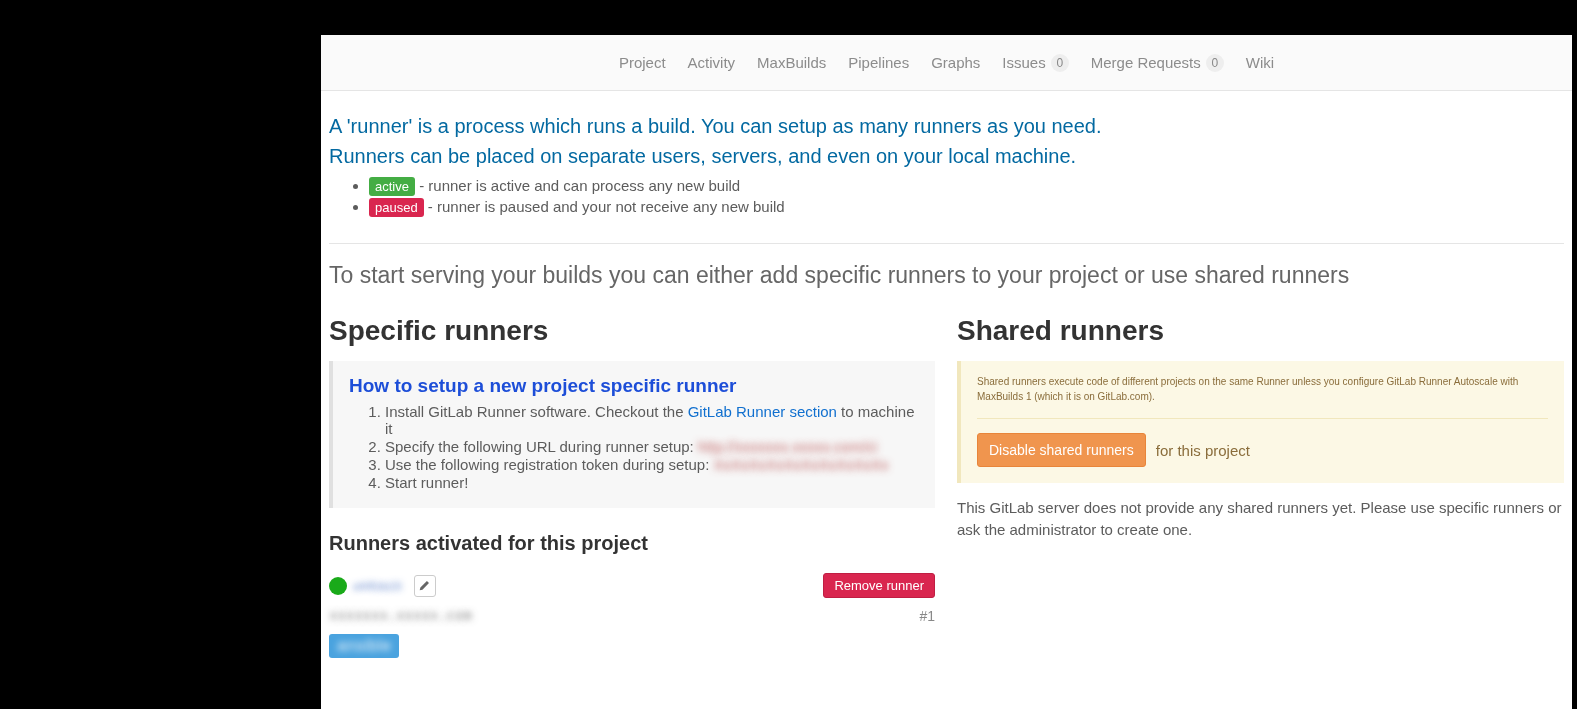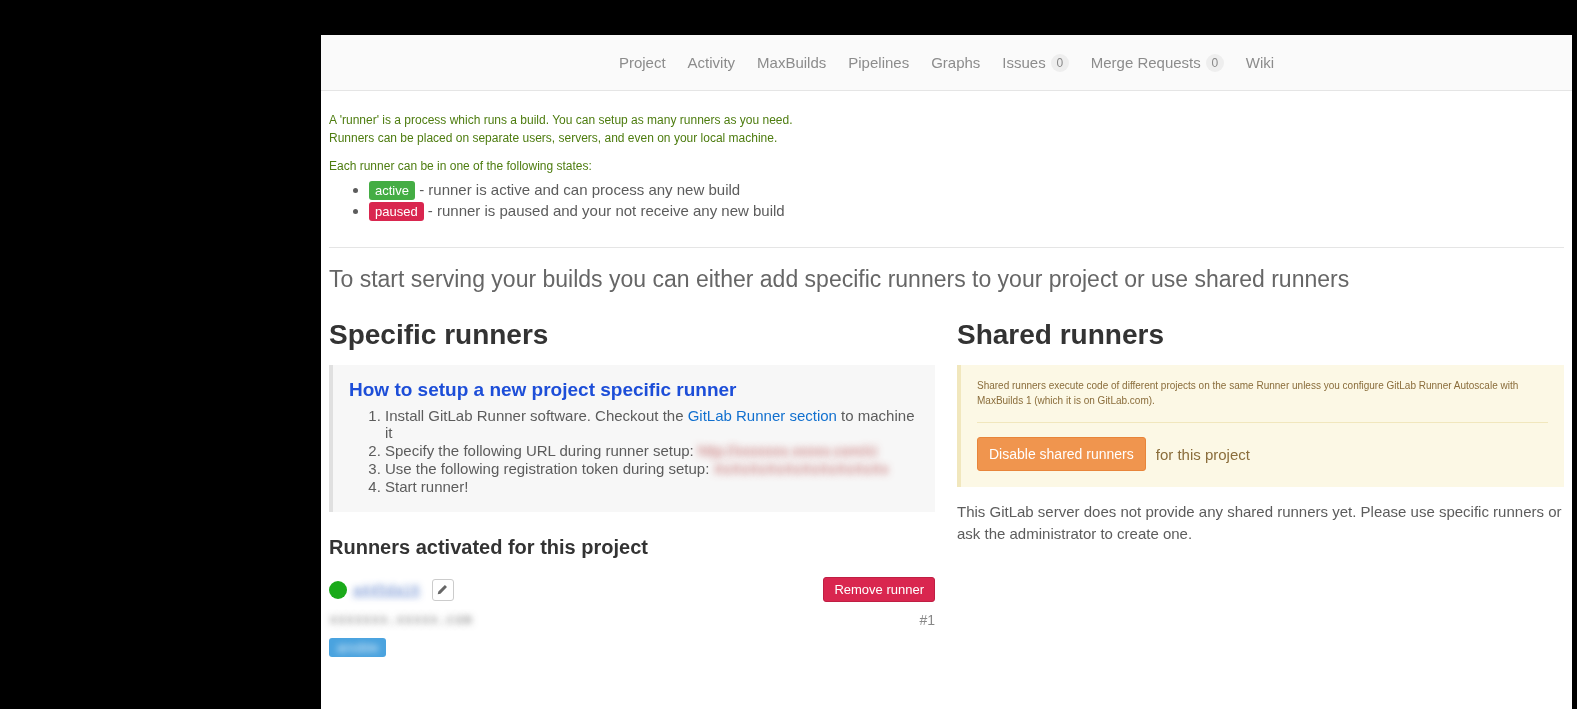--- a/index.html
+++ b/index.html
@@ -47,23 +47,23 @@
     border-radius: 9px;
     background: #eee;
     color: #888;
     font-size: 12px;
   }
   .content {
     padding: 20px 8px 0 8px;
     color: #5c5c5c;
   }
   .intro p {
-    font-size: 12px;
+    font-size: 20px;
     line-height: 1.5;
-    color: #4d7c0f;
+    color: #0369a1;
   }
   .intro .states-line { margin-top: 10px; }
   .intro ul {
     margin: 6px 0 0 40px;
     font-size: 15px;
     color: #5c5c5c;
   }
   .intro li { margin-bottom: 2px; }
   .label-pill {
     display: inline-block;
@@ -139,23 +139,22 @@
     gap: 6px;
   }
   .status-dot {
     width: 18px; height: 18px; border-radius: 50%;
     background: #1aaa1a;
     display: inline-block;
   }
   .runner-id-blur {
     color: transparent;
     text-shadow: 0 0 6px rgba(80,120,200,0.9);
-    font-size: 15px;
+    font-size: 11px;
     user-select: none;
-    text-decoration: underline;
   }
   .edit-icon-btn {
     width: 22px; height: 22px;
     border: 1px solid #ccc;
     border-radius: 3px;
     display: inline-flex;
     align-items: center; justify-content: center;
     background: #fff;
     cursor: pointer;
     margin-left: 6px;
@@ -184,21 +183,21 @@
     font-family: Liberation Mono, monospace;
   }
   .tag-assistant {
     display: inline-block;
     margin-top: 10px;
     padding: 2px 8px;
     border-radius: 3px;
     color: transparent;
     text-shadow: 0 0 6px rgba(255,255,255,0.95);
     background: #4aa3df;
-    font-size: 13px;
+    font-size: 17px;
     user-select: none;
   }
   .shared-panel {
     background: #fcf8e5;
     border-left: 4px solid #f1e7bd;
     padding: 14px 16px 16px 16px;
     color: #8a6d3b;
   }
   .shared-panel p { font-size: 10px; line-height: 1.45; }
   .shared-panel hr {
@@ -243,21 +242,20 @@
       <span>Merge Requests</span>
       <span class="count-badge">0</span>
     </a>
     <a>Wiki</a>
   </nav>
 
   <div class="content">
     <div class="intro">
       <p>A 'runner' is a process which runs a build. You can setup as many runners as you need.</p>
       <p>Runners can be placed on separate users, servers, and even on your local machine.</p>
-      <p class="states-line">Each runner can be in one of the following states:</p>
       <ul>
         <li>
           <span class="label-pill label-active">active</span><span> - runner is active and can process any new build</span>
         </li>
         <li>
           <span class="label-pill label-paused">paused</span><span> - runner is paused and your not receive any new build</span>
         </li>
       </ul>
     </div>
 

